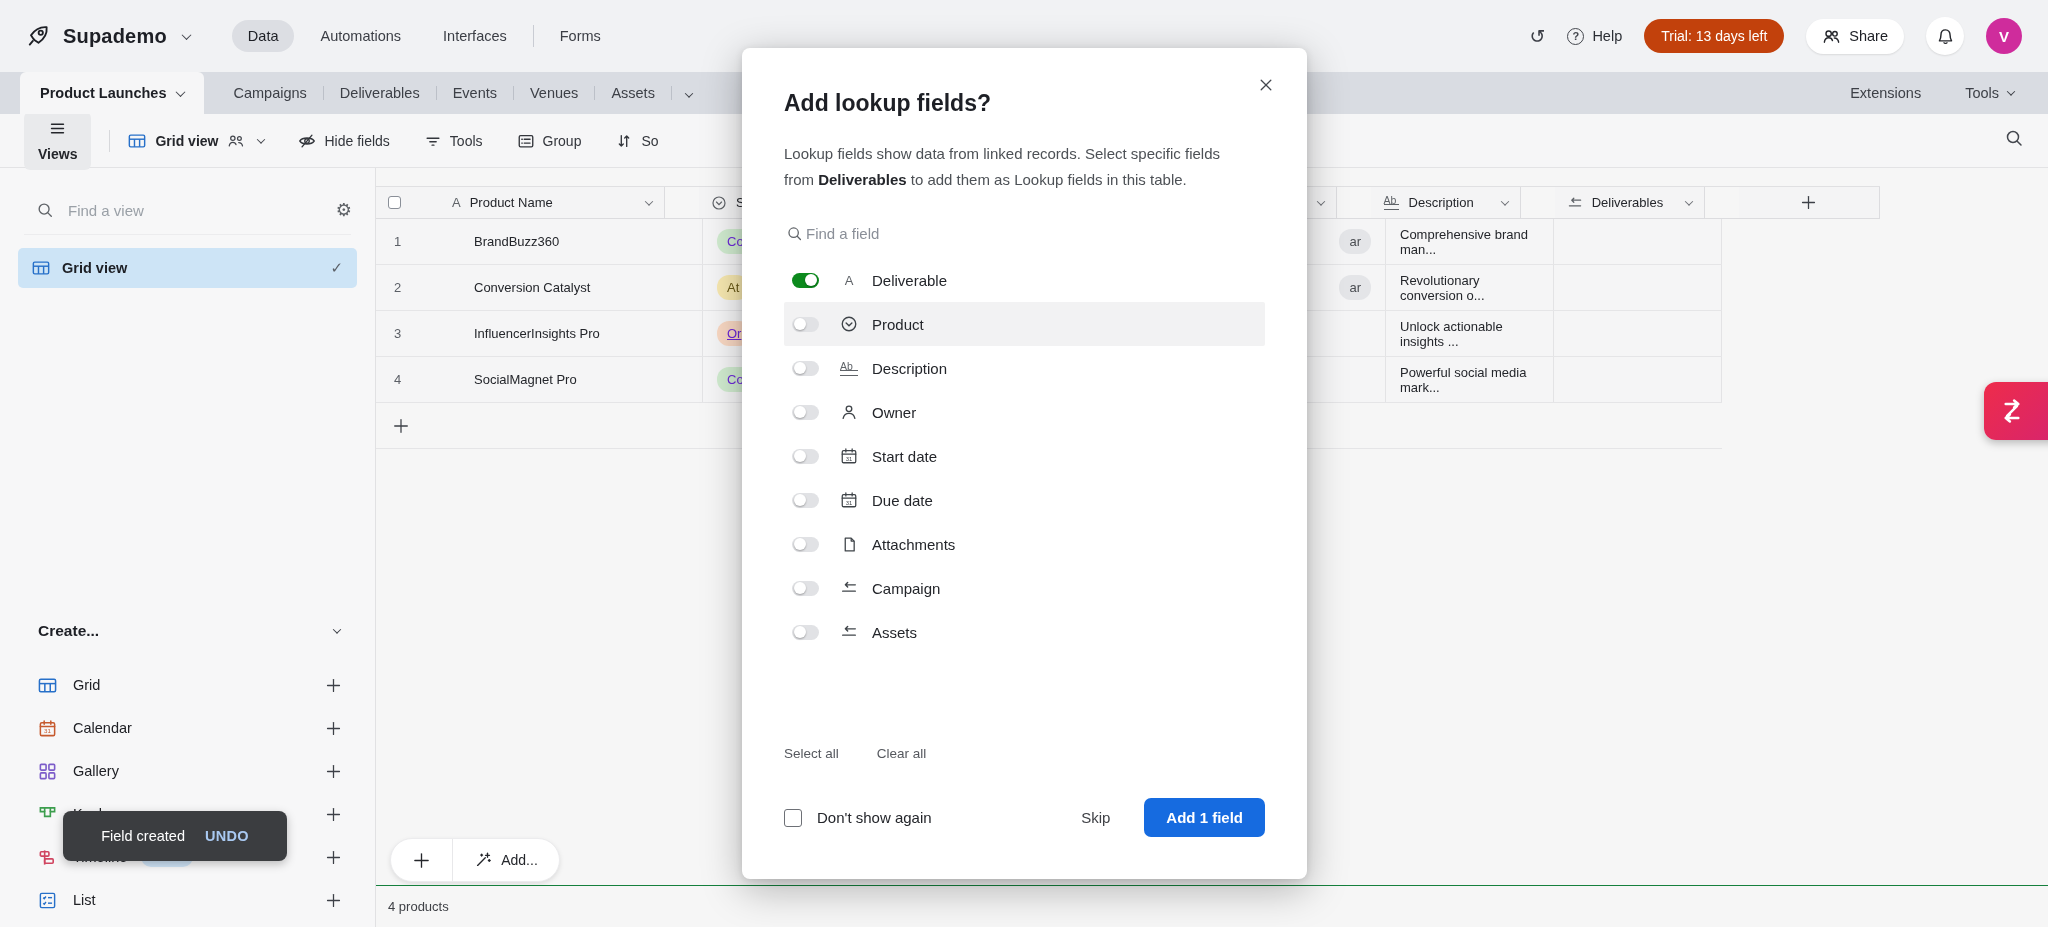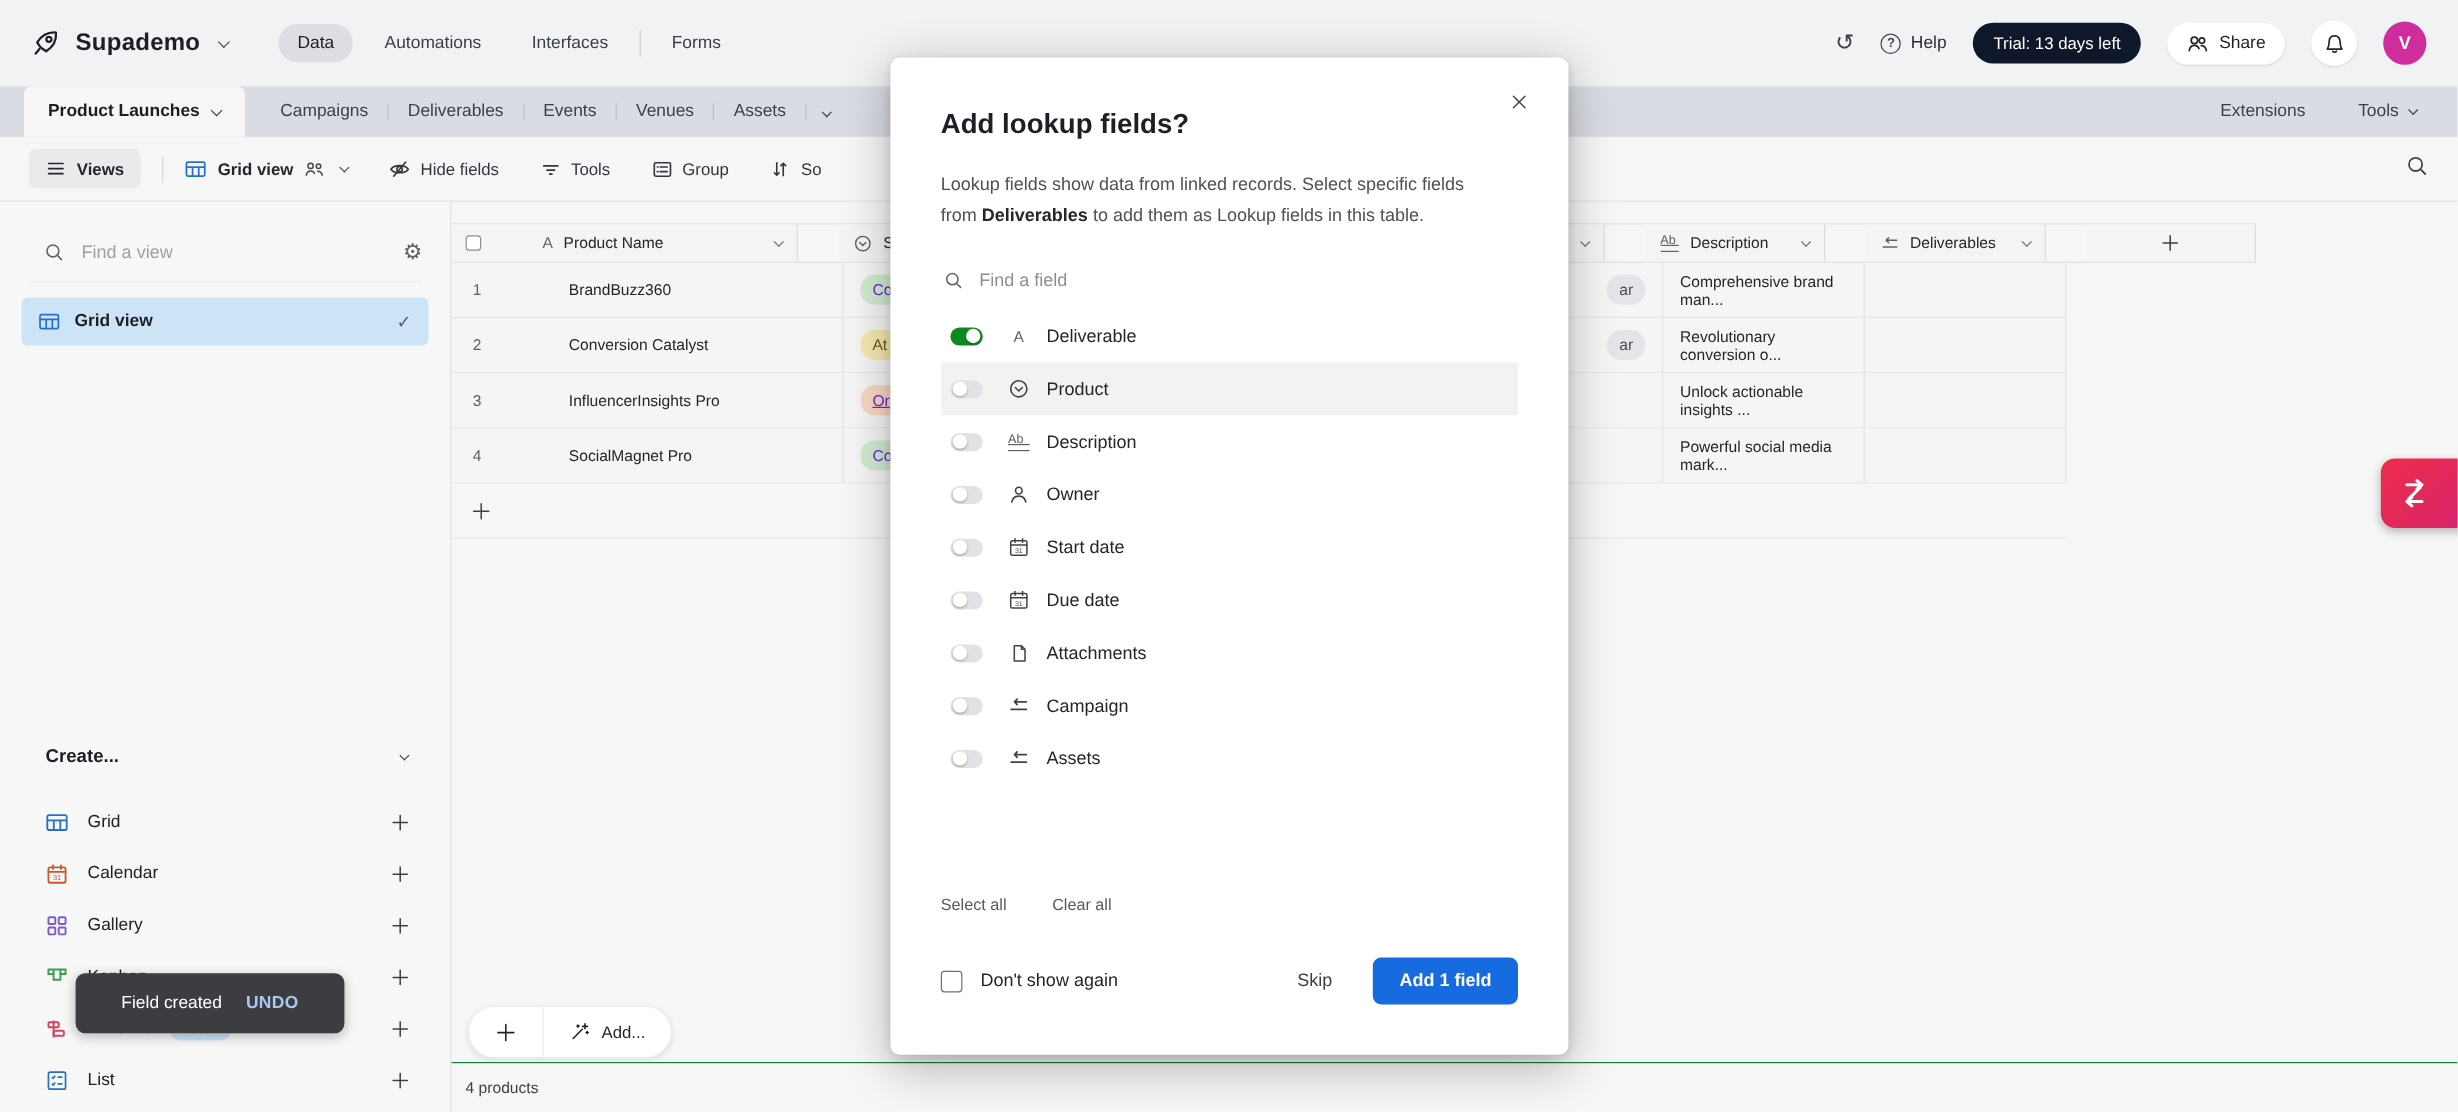--- a/index.html
+++ b/index.html
@@ -15,39 +15,39 @@
   .brand-name { font-size:20px; font-weight:bold; letter-spacing:.2px; }
   .brand .chev { color:#44474e; margin-left:4px; }
   .topnav { display:flex; align-items:center; margin-left:42px; gap:10px; }
   .topnav .navitem { padding:8px 16px; font-size:14.5px; color:#3b3e45; border-radius:17px; cursor:pointer; }
   .topnav .navitem.active { background:#dcdee3; color:#1d1f25; }
   .vdiv { width:1px; height:22px; background:#c9ccd3; }
   .topright { margin-left:auto; display:flex; align-items:center; gap:22px; }
   .hist-ic::before { content:"↺"; font-size:19px; color:#3b3e45; }
   .helpbtn { display:flex; align-items:center; gap:8px; font-size:14.5px; color:#2b2e34; }
   .qmark { width:17px; height:17px; border:1.5px solid #44474e; border-radius:50%; font-size:11px; display:flex; align-items:center; justify-content:center; color:#44474e; font-weight:bold; }
-  .trialpill { background:#0f172a; color:#fff; font-size:14px; padding:9px 17px; border-radius:19px; }
+  .trialpill { background:#c2410c; color:#fff; font-size:14px; padding:9px 17px; border-radius:19px; }
   .sharebtn { background:#fff; border-radius:19px; padding:8px 16px; display:flex; align-items:center; gap:8px; font-size:14.5px; box-shadow:0 1px 2px rgba(0,0,0,.1); }
   .bellbtn { width:38px; height:38px; border-radius:50%; background:#fff; display:flex; align-items:center; justify-content:center; box-shadow:0 1px 2px rgba(0,0,0,.1); }
   .avatar { width:36px; height:36px; border-radius:50%; background:#cf2c9c; color:#fff; font-size:15px; font-weight:bold; display:flex; align-items:center; justify-content:center; }
 
   
   .tabband { position:absolute; left:0; top:72px; width:2048px; height:42px; background:#d9dce2; display:flex; align-items:center; padding-left:20px; z-index:5; }
   .activetab { height:42px; background:#f6f6f7; border-radius:6px 6px 0 0; display:flex; align-items:center; gap:10px; padding:0 20px; font-size:14.5px; font-weight:bold; color:#1d1f25; }
   .activetab .chev { color:#44474e; }
   .tabs { display:flex; align-items:center; margin-left:14px; }
   .tab { padding:0 16px; font-size:14.5px; color:#3d4047; cursor:pointer; }
   .tbdiv { width:1px; height:14px; background:#bcc0c8; }
   .tab-chev { padding:0 14px; color:#3d4047; }
   .bandright { margin-left:auto; display:flex; align-items:center; gap:44px; padding-right:34px; }
   .bandright .item { font-size:14.5px; color:#3d4047; display:flex; align-items:center; gap:9px; }
 
   
   .toolbar { position:absolute; left:0; top:114px; width:2048px; height:54px; background:#f6f6f7; border-bottom:1px solid #e3e3e5; display:flex; align-items:center; padding-left:24px; z-index:4; }
-  .viewsbtn { background:#e9eaec; border-radius:6px; padding:8px 14px; display:flex; align-items:center; gap:9px; font-size:14px; font-weight:bold; color:#24262b; }
+  .viewsbtn { background:#e9eaec; border-radius:6px; padding:8px 14px; display:flex; align-items:center; gap:9px; font-size:14px; font-weight:bold; color:#24262b;flex-direction:column; }
   .tb-div { width:1px; height:22px; background:#d7d8db; margin:0 18px; }
   .gridviewbtn { display:flex; align-items:center; gap:9px; font-size:14px; font-weight:bold; color:#24262b; }
   .gridviewbtn .chev { color:#44474e; margin-left:4px; }
   .tbtn { display:flex; align-items:center; gap:8px; font-size:14px; color:#33363c; margin-left:34px; }
   .searchbtn { position:absolute; right:24px; top:14px; }
 
   
   .sidebar { position:absolute; left:0; top:168px; width:376px; bottom:0; background:#f7f7f8; border-right:1px solid #e1e1e3; z-index:3; }
   .findrow { position:absolute; left:0; top:20px; width:376px; height:44px; display:flex; align-items:center; padding:0 24px 0 36px; gap:14px; }
   .findrow input { border:none; outline:none; background:transparent; font-family:inherit; font-size:15px; color:#24262b; flex:1; }
@@ -97,21 +97,21 @@
 
   
   .redwidget { position:absolute; right:-16px; top:382px; width:80px; height:58px; border-radius:12px; background:linear-gradient(135deg,#ee2c4b,#d6246e); z-index:45; display:flex; align-items:center; padding-left:14px; box-shadow:0 3px 8px rgba(0,0,0,.25); }
 
   
   .modal { position:absolute; left:742px; top:48px; width:565px; height:831px; background:#fff; border-radius:8px; box-shadow:0 10px 40px rgba(0,0,0,.28), 0 2px 8px rgba(0,0,0,.12); z-index:50; padding:42px; }
   .modal .close { position:absolute; top:24px; right:28px; font-size:17px; color:#44474e; width:26px; height:26px; display:flex; align-items:center; justify-content:center; }
   .m-title { font-size:23px; font-weight:bold; color:#1d1f25; }
   .m-desc { margin-top:24px; width:444px; font-size:15px; line-height:26px; color:#4d5156; }
   .m-desc b { color:#24262b; }
-  .m-search { margin-top:32px; display:flex; align-items:center; gap:13px; padding-left:2px; }
+  .m-search { margin-top:32px; display:flex; align-items:center; gap:3px; padding-left:2px; }
   .m-search input { border:none; outline:none; background:transparent; font-family:inherit; font-size:15px; color:#24262b; flex:1; }
   .m-search input::placeholder { color:#8a8f98; }
   .m-list { margin-top:16px; }
   .m-row { height:44px; display:flex; align-items:center; gap:0; padding:0 8px; border-radius:2px; }
   .m-row.hover { background:#f2f2f3; }
   .m-row .ficon { margin-left:20px; width:20px; display:flex; justify-content:center; color:#3f4449; }
   .m-row .flbl { margin-left:13px; font-size:15px; color:#24262b; }
   .toggle { width:27px; height:15px; border-radius:8px; background:#e1e2e5; position:relative; flex:0 0 auto; }
   .toggle .knob { position:absolute; top:1.5px; left:2px; width:12px; height:12px; border-radius:50%; background:#fff; box-shadow:0 1px 2px rgba(0,0,0,.3); }
   .toggle.on { background:#0c8a1d; }

